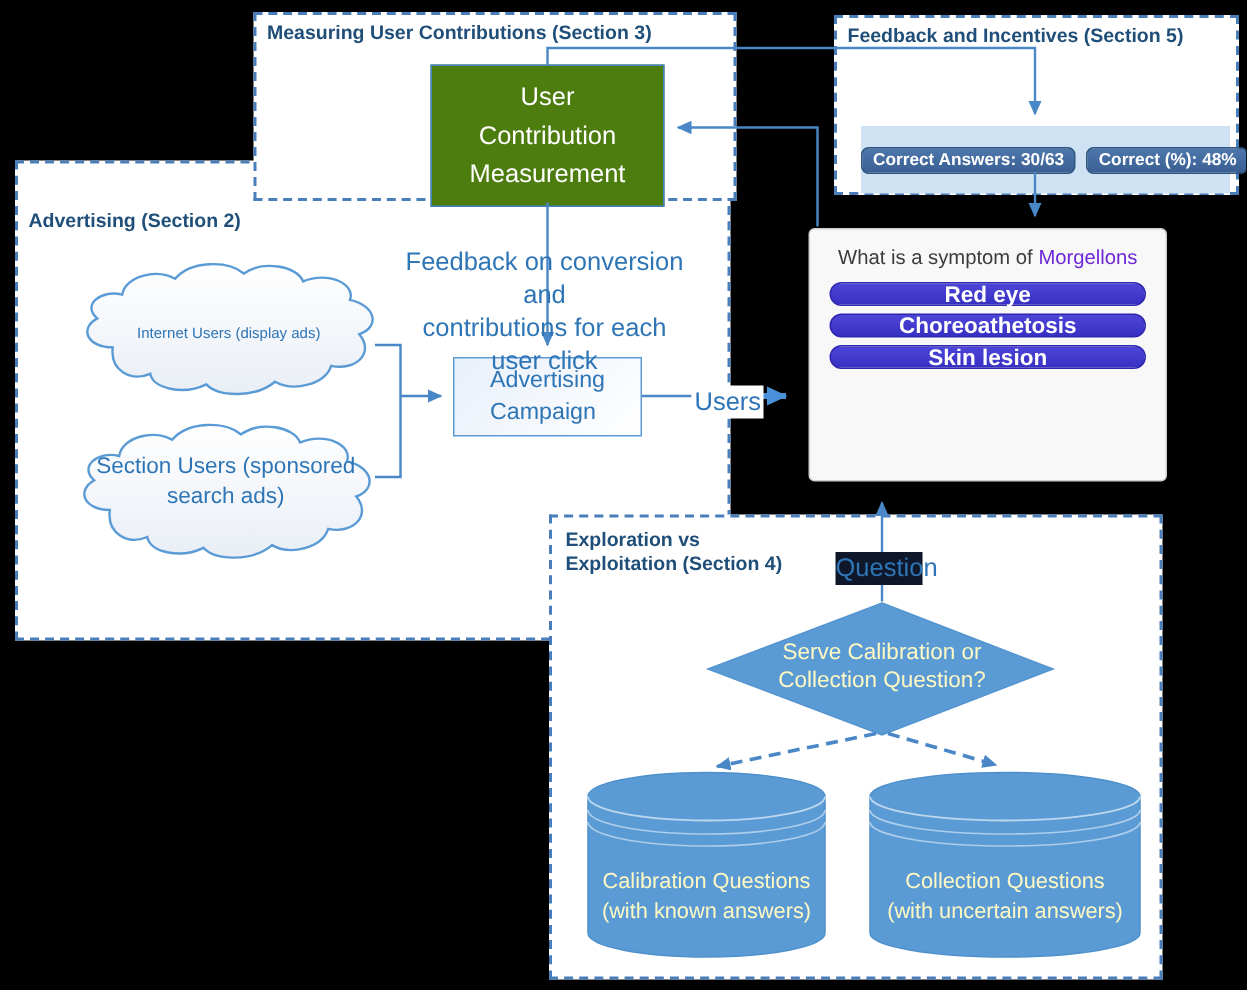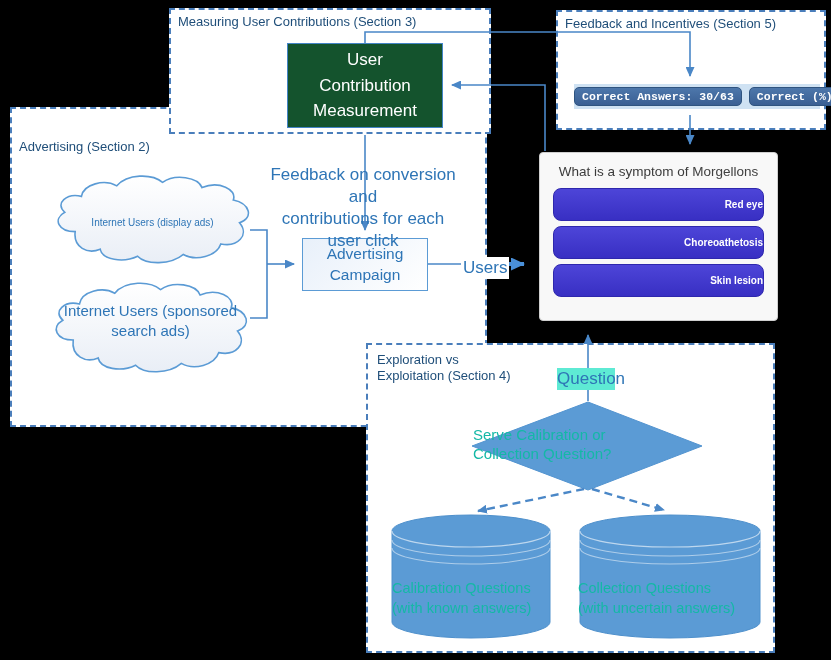--- a/index.html
+++ b/index.html
@@ -1,60 +1,60 @@
 <!DOCTYPE html>
 <html><head>
 <meta charset="utf-8">
 <style>
   html,body{margin:0;padding:0;background:#000;}
   #stage{position:relative;width:831px;height:660px;background:#000;overflow:hidden;
          font-family:"Liberation Sans",sans-serif;}
   .box{position:absolute;background:#fff;border:2px dashed #4a7ebb;box-sizing:border-box;}
-  .section-title{position:absolute;font-weight:normal;font-size:13px;color:#1f4e79;
+  .section-title{position:absolute;font-weight:bold;font-size:13px;color:#1f4e79;
                  line-height:1.2;z-index:10;white-space:pre-line;}
   .lbl{position:absolute;color:#2e75b6;font-size:17px;line-height:1.3;z-index:10;
        white-space:pre-line;}
   #svg-overlay{position:absolute;left:0;top:0;z-index:9;pointer-events:none;}
   .labels{pointer-events:none;}
 
   
-  #ucm-box{position:absolute;left:287px;top:43px;width:156px;height:85px;background:#14532d;
+  #ucm-box{position:absolute;left:287px;top:43px;width:156px;height:95px;background:#4d7c0f;
            border:1px solid #4384c6;color:#fff;font-size:17px;line-height:1.5;display:flex;
            align-items:center;justify-content:center;text-align:center;z-index:6;
            white-space:pre-line;box-sizing:border-box;}
 
   
   #campaign-box{position:absolute;left:302px;top:238px;width:126px;height:53px;
                 border:1.5px solid #5b9bd5;background:linear-gradient(135deg,#e8f0fa,#ffffff);
                 color:#2e75b6;font-size:15.5px;line-height:1.35;display:flex;align-items:center;
-                justify-content:center;text-align:center;z-index:6;white-space:pre-line;
+                justify-content:center;text-align:left;z-index:6;white-space:pre-line;
                 box-sizing:border-box;}
 
   
-  #incentive-strip{position:absolute;left:574px;top:84px;width:246px;height:25px;background:#cfe2f3;
-                   display:flex;align-items:center;justify-content:space-between;gap:7px;z-index:6;font-family:Liberation Mono, monospace;}
+  #incentive-strip{position:absolute;left:574px;top:84px;width:246px;height:45px;background:#cfe2f3;
+                   display:flex;align-items:center;justify-content:space-between;gap:7px;z-index:6;}
   .badge{background:linear-gradient(#4d77ab,#3a5f93);border:1px solid #2f5480;border-radius:5px;
          color:#fff;font-size:11.5px;font-weight:bold;padding:2px 7px;white-space:nowrap;}
 
   
   #quiz-card{position:absolute;left:539px;top:152px;width:239px;height:169px;background:#f8f8f8;
              border:1px solid #cfcfcf;border-radius:4px;z-index:5;box-sizing:border-box;}
   .quiz-title{margin-top:11px;text-align:center;font-size:13.5px;color:#3b3b3b;}
-  .quiz-term{color:#404040;}
-  .answer{display:block;width:211px;margin:5px auto 0;height:33px;line-height:15px;border-radius:8px;
-          color:#fff;font-size:10px;font-weight:bold;text-align:right;box-sizing:border-box;
+  .quiz-term{color:#6d28d9;}
+  .answer{display:block;width:211px;margin:5px auto 0;height:16px;line-height:15px;border-radius:8px;
+          color:#fff;font-size:15px;font-weight:bold;text-align:center;box-sizing:border-box;
           border:1px solid #2e27ad;padding:0;cursor:pointer;
           font-family:"Liberation Sans",sans-serif;}
   .answer.first{margin-top:9px;}
   .answer.blue{background:linear-gradient(#4d45d8,#382fc3);}
   .answer.red{background:linear-gradient(#e0503e,#cc2f22);border-color:#b02618;}
   .quiz-progress{text-align:center;font-size:12px;color:#5f6368;margin-top:9px;}
 
   
-  .shape-lbl{position:absolute;color:#14b8a6;text-align:left;z-index:10;white-space:pre-line;}
+  .shape-lbl{position:absolute;color:#fef9c3;text-align:center;z-index:10;white-space:pre-line;}
 </style>
 </head>
 <body>
 
 <div id="stage">
 
   <div class="box" style="left:10px;top:107px;width:477px;height:320px;z-index:1;"></div>
   <div class="box" style="left:366px;top:343px;width:409px;height:310px;z-index:2;"></div>
   <div class="box" style="left:169px;top:8px;width:322px;height:126px;z-index:3;"></div>
   <div class="box" style="left:556px;top:10px;width:270px;height:120px;z-index:3;"></div>
@@ -141,27 +141,27 @@
   </svg>
 
   <div class="labels">
     <div class="section-title" style="left:178px;top:14px;">Measuring User Contributions (Section 3)</div>
     <div class="section-title" style="left:19px;top:113px;margin-top:26px;">Advertising (Section 2)</div>
     <div class="section-title" style="left:565px;top:16px;">Feedback and Incentives (Section 5)</div>
     <div class="section-title" style="left:377px;top:352px;">Exploration vs
 Exploitation (Section 4)</div>
 
     <div class="lbl" style="left:55px;top:216px;width:195px;text-align:center;font-size:10px;">Internet Users (display ads)</div>
-    <div class="lbl" style="left:58px;top:301px;width:185px;text-align:center;font-size:15px;">Internet Users (sponsored
+    <div class="lbl" style="left:58px;top:301px;width:185px;text-align:center;font-size:15px;">Section Users (sponsored
 search ads)</div>
 
     <div class="lbl" style="left:268px;top:164px;width:190px;text-align:center;">Feedback on conversion and
 contributions for each user click</div>
     <div class="lbl" style="left:461px;top:257px;background:#ffffff;padding:0 2px;">Users</div>
-    <div class="lbl" style="left:557px;top:368px;width:58px;text-align:center;background:#5eead4;">Question</div>
+    <div class="lbl" style="left:557px;top:368px;width:58px;text-align:center;background:#0f172a;">Question</div>
 
     <div class="shape-lbl" style="left:473px;top:425px;width:230px;font-size:15px;line-height:1.28;">Serve Calibration or
 Collection Question?</div>
     <div class="shape-lbl" style="left:392px;top:579px;width:158px;font-size:14.5px;line-height:1.35;">Calibration Questions
 (with known answers)</div>
     <div class="shape-lbl" style="left:578px;top:579px;width:184px;font-size:14.5px;line-height:1.35;">Collection Questions
 (with uncertain answers)</div>
   </div>
 
 </div>

